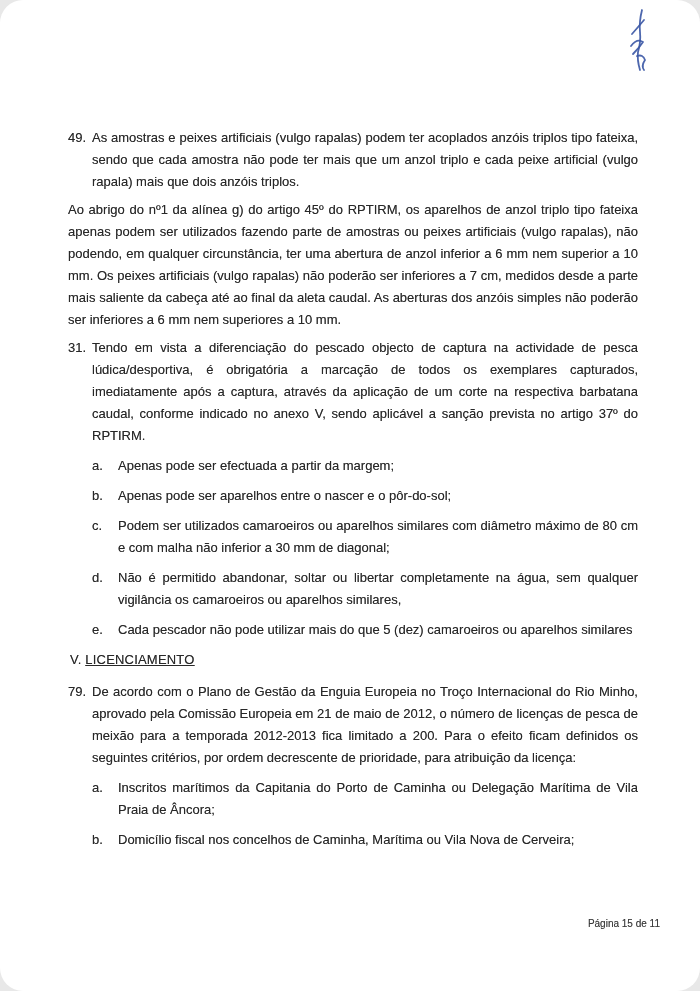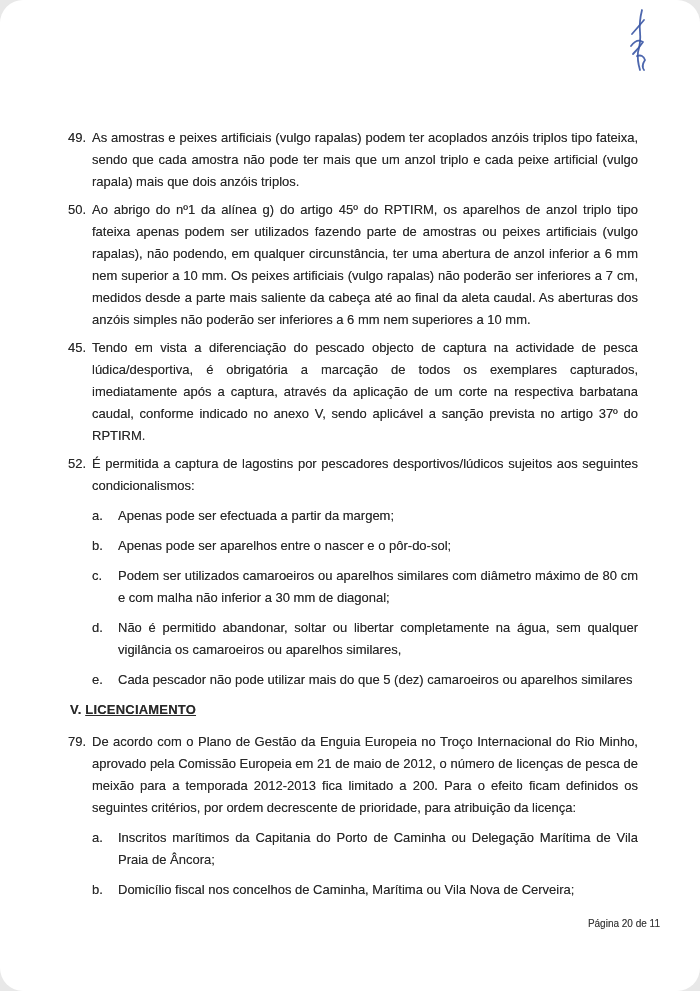--- a/index.html
+++ b/index.html
@@ -21,21 +21,21 @@
     text-shadow:0 0 0.6px rgba(45,45,45,0.55);
   }
   .item{display:flex;margin:0 0 6px 0;}
   .item .num{flex:0 0 24px;}
   .item .txt{flex:1;margin:0;text-align:justify;}
   .sublist{margin:8px 0 6px 24px;}
   .subitem{display:flex;margin:0 0 8px 0;}
   .subitem .letter{flex:0 0 26px;}
   .subitem .txt{flex:1;margin:0;text-align:justify;}
   .section{
-    font-size:13px;font-weight:bold;
+    font-size:13px;font-weight:normal;
     margin:8px 0 10px 0;padding-left:2px;
     letter-spacing:0.2px;
   }
   .section .u{text-decoration:underline;}
   .footer{
     position:absolute;top:918px;right:40px;
     font-size:10px;color:#3a3a3a;
     text-shadow:0 0 0.5px rgba(45,45,45,0.5);
   }
   .signature{
@@ -59,33 +59,28 @@
   </svg>
 
   <main class="content">
 
     <div class="item">
       <span class="num">49.</span>
       <p class="txt">As amostras e peixes artificiais (vulgo rapalas) podem ter acoplados anzóis triplos tipo fateixa, sendo que cada amostra não pode ter mais que um anzol triplo e cada peixe artificial (vulgo rapala) mais que dois anzóis triplos.</p>
     </div>
 
     <div class="item">
-      <span class="num">50.</span>
       <p class="txt">Ao abrigo do nº1 da alínea g) do artigo 45º do RPTIRM, os aparelhos de anzol triplo tipo fateixa apenas podem ser utilizados fazendo parte de amostras ou peixes artificiais (vulgo rapalas), não podendo, em qualquer circunstância, ter uma abertura de anzol inferior a 6 mm nem superior a 10 mm. Os peixes artificiais (vulgo rapalas) não poderão ser inferiores a 7 cm, medidos desde a parte mais saliente da cabeça até ao final da aleta caudal. As aberturas dos anzóis simples não poderão ser inferiores a 6 mm nem superiores a 10 mm.</p>
     </div>
 
     <div class="item">
-      <span class="num">45.</span>
+      <span class="num">31.</span>
       <p class="txt">Tendo em vista a diferenciação do pescado objecto de captura na actividade de pesca lúdica/desportiva, é obrigatória a marcação de todos os exemplares capturados, imediatamente após a captura, através da aplicação de um corte na respectiva barbatana caudal, conforme indicado no anexo V, sendo aplicável a sanção prevista no artigo 37º do RPTIRM.</p>
     </div>
 
-    <div class="item">
-      <span class="num">52.</span>
-      <p class="txt">É permitida a captura de lagostins por pescadores desportivos/lúdicos sujeitos aos seguintes condicionalismos:</p>
-    </div>
 
     <div class="sublist">
       <div class="subitem">
         <span class="letter">a.</span>
         <p class="txt">Apenas pode ser efectuada a partir da margem;</p>
       </div>
       <div class="subitem">
         <span class="letter">b.</span>
         <p class="txt">Apenas pode ser aparelhos entre o nascer e o pôr-do-sol;</p>
       </div>
@@ -119,15 +114,15 @@
         <p class="txt">Inscritos marítimos da Capitania do Porto de Caminha ou Delegação Marítima de Vila Praia de Âncora;</p>
       </div>
       <div class="subitem">
         <span class="letter">b.</span>
         <p class="txt">Domicílio fiscal nos concelhos de Caminha, Marítima ou Vila Nova de Cerveira;</p>
       </div>
     </div>
 
   </main>
 
-  <div class="footer">Página 20 de 11</div>
+  <div class="footer">Página 15 de 11</div>
 
 </div>
 
 </body></html>

